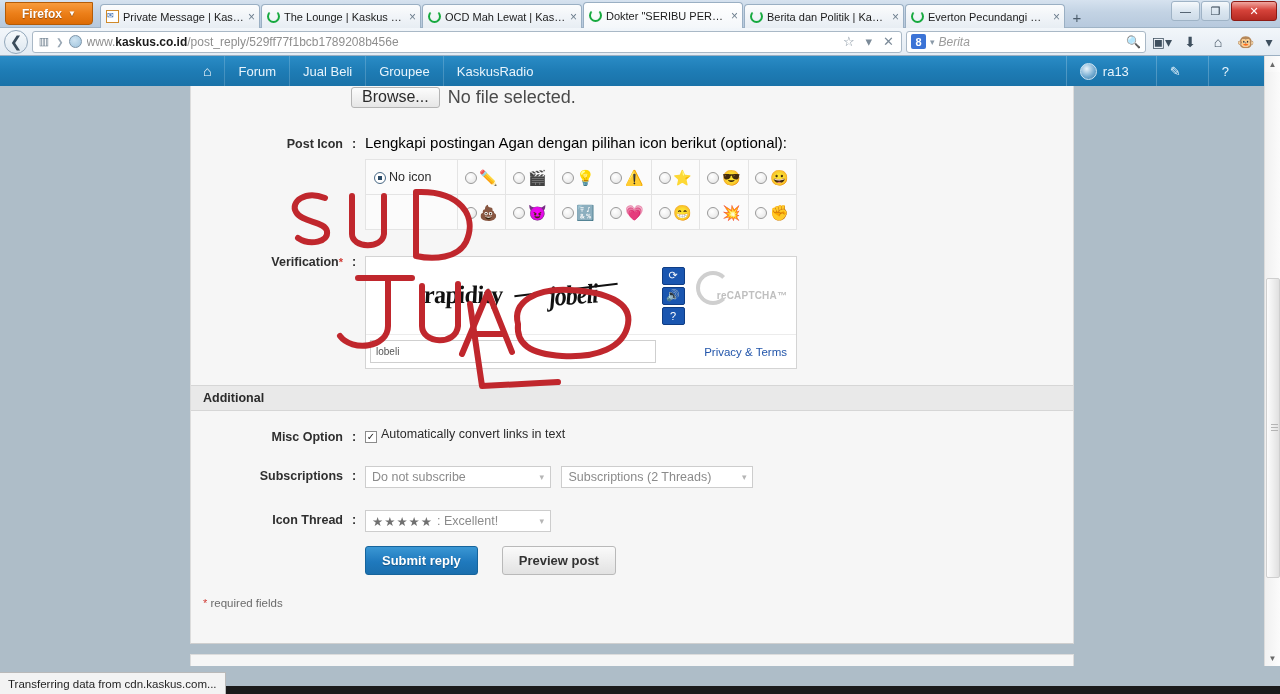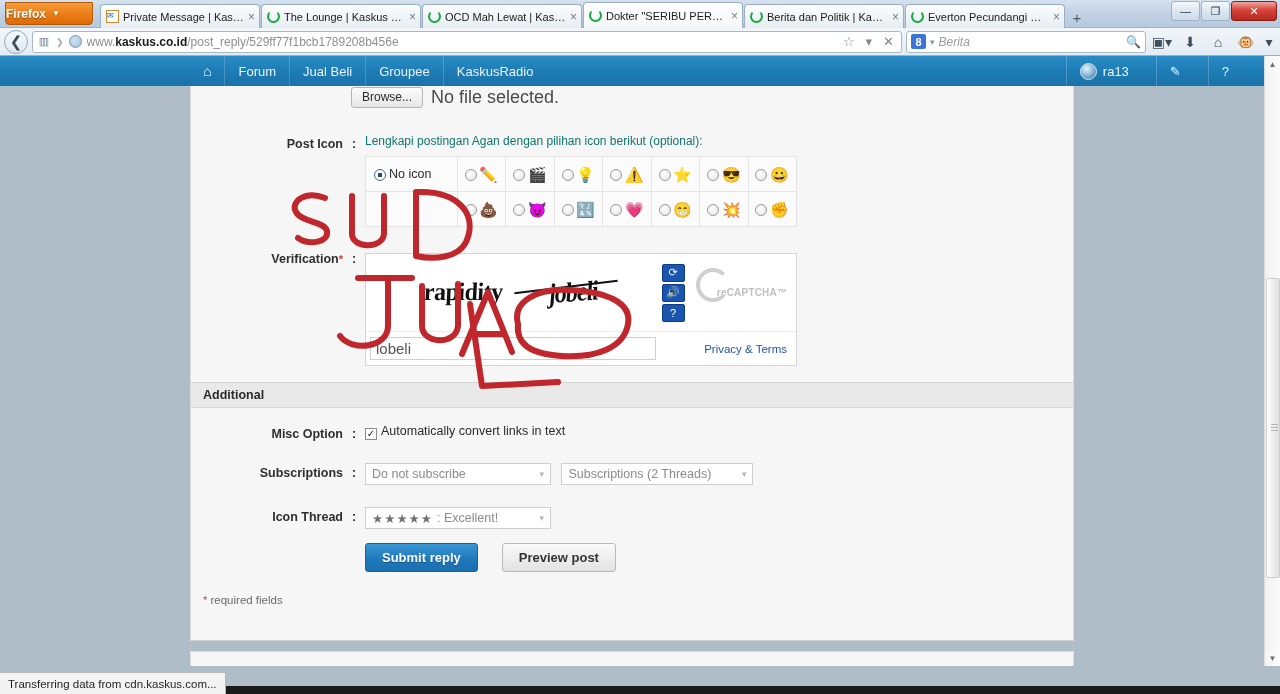--- a/index.html
+++ b/index.html
@@ -17,21 +17,21 @@
     position: relative;
     border-bottom: 1px solid #9fb3c6;
   }
   .ff-btn {
     position: absolute; left: 5px; top: 2px;
     width: 88px; height: 23px;
     background: linear-gradient(to bottom, #f79b3d 0%, #ec7f19 50%, #dd6b05 100%);
     border: 1px solid #b35c08;
     border-radius: 0 0 4px 4px;
     color: #fff; font-size: 12px; font-weight: bold;
-    display: flex; align-items: center; justify-content: flex-start;
+    display: flex; align-items: center; justify-content: center;
     text-shadow: 0 1px 1px rgba(0,0,0,.4);
     gap: 6px;
   }
   .ff-btn .caret { font-size: 8px; }
 
   .tabstrip {
     position: absolute; left: 100px; top: 2px; right: 160px;
     height: 26px; display: flex; align-items: flex-end;
   }
   .tab {
@@ -173,37 +173,37 @@
     padding-bottom: 34px;
   }
   .browse-row {
     display: flex; align-items: center; height: 22px;
     padding-left: 160px; overflow: hidden;
   }
   .browse-btn {
     height: 21px; padding: 0 10px;
     background: linear-gradient(to bottom, #fcfcfc, #e6e6e6);
     border: 1px solid #b4b4b4; border-radius: 3px;
-    font-size: 12px; color: #2b2b2b;
+    font-size: 16px; color: #2b2b2b;
     display: flex; align-items: center;
   }
   .nofile { font-size: 18px; color: #4a4a4a; margin-left: 8px; }
 
   .frow { display: flex; padding: 12px 9px 0 0; }
   .flabel {
     width: 152px; flex: none; text-align: right;
     font-size: 12.5px; font-weight: bold; color: #2f2f2f;
     padding-top: 3px;
   }
   .fcolon { width: 22px; flex: none; text-align: center;
     font-size: 12.5px; font-weight: bold; color: #2f2f2f; padding-top: 3px; }
   .fbody { flex: 1 1 auto; }
   .req { color: #d03a34; font-size: 11px; }
 
-  .icon-hint { font-size: 12px; color: #0f766e; }
+  .icon-hint { font-size: 15px; color: #000000; }
   .icon-table {
     margin-top: 8px; border: 1px solid #d8d8d8; background: #fbfbfb;
     width: 432px; border-collapse: collapse;
   }
   .icon-table td {
     border: 1px solid #e4e4e4; height: 35px;
     text-align: center; vertical-align: middle; padding: 0 2px;
     font-size: 13px; white-space: nowrap;
   }
   .icon-table td.noicon { width: 92px; text-align: left; padding-left: 8px;
@@ -263,21 +263,21 @@
   .cap-logo .ring {
     width: 34px; height: 34px; border: 4px solid #cfcfcf;
     border-radius: 50%; border-right-color: transparent;
     position: absolute; left: 6px; top: 14px;
   }
   .cap-bottom { display: flex; align-items: center; height: 34px;
     border-top: 1px solid #ececec; }
   .cap-input {
     margin-left: 4px; width: 286px; height: 23px;
     border: 1px solid #cfcfcf; background: #fff;
-    font-size: 15px; color: #555; padding: 0 5px;
+    font-size: 10px; color: #555; padding: 0 5px;
     display: flex; align-items: center;
   }
   .cap-terms { margin-left: auto; padding-right: 9px; font-size: 11.5px;
     color: #2255aa; font-weight: normal; }
 
   
   .section-hd {
     margin-top: 16px; height: 26px; background: #e9e9e9;
     border-top: 1px solid #d6d6d6; border-bottom: 1px solid #d6d6d6;
     display: flex; align-items: center; padding-left: 12px;

